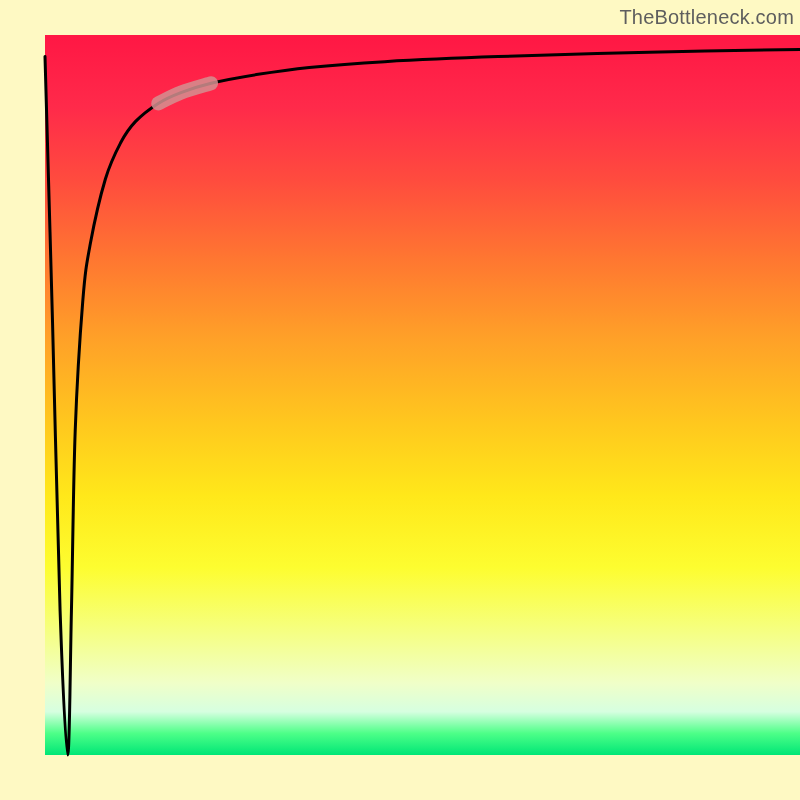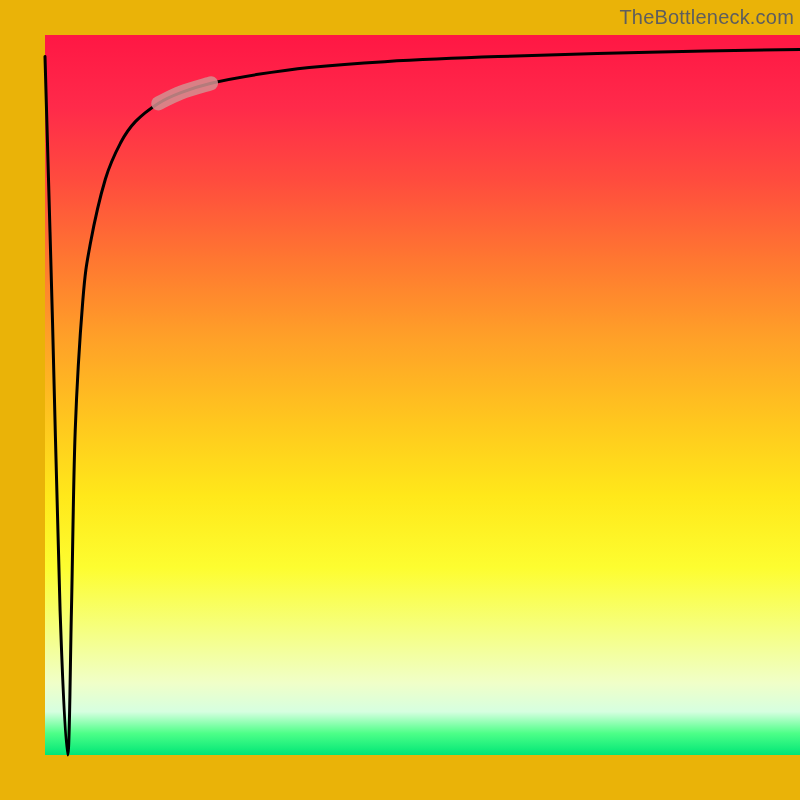--- a/index.html
+++ b/index.html
@@ -8,21 +8,21 @@
     width: 800px;
     height: 800px;
     background: #000;
     overflow: hidden;
     font-family: Arial, Helvetica, sans-serif;
   }
   .frame {
     position: relative;
     width: 800px;
     height: 800px;
-    background: #eab308;
+    background: #fef9c3;
   }
   .plot-area {
     position: absolute;
     left: 45px;
     top: 35px;
     width: 755px;
     height: 720px;
     background: linear-gradient(to bottom,
       #ff1744 0%,
       #ff2a4a 10%,

